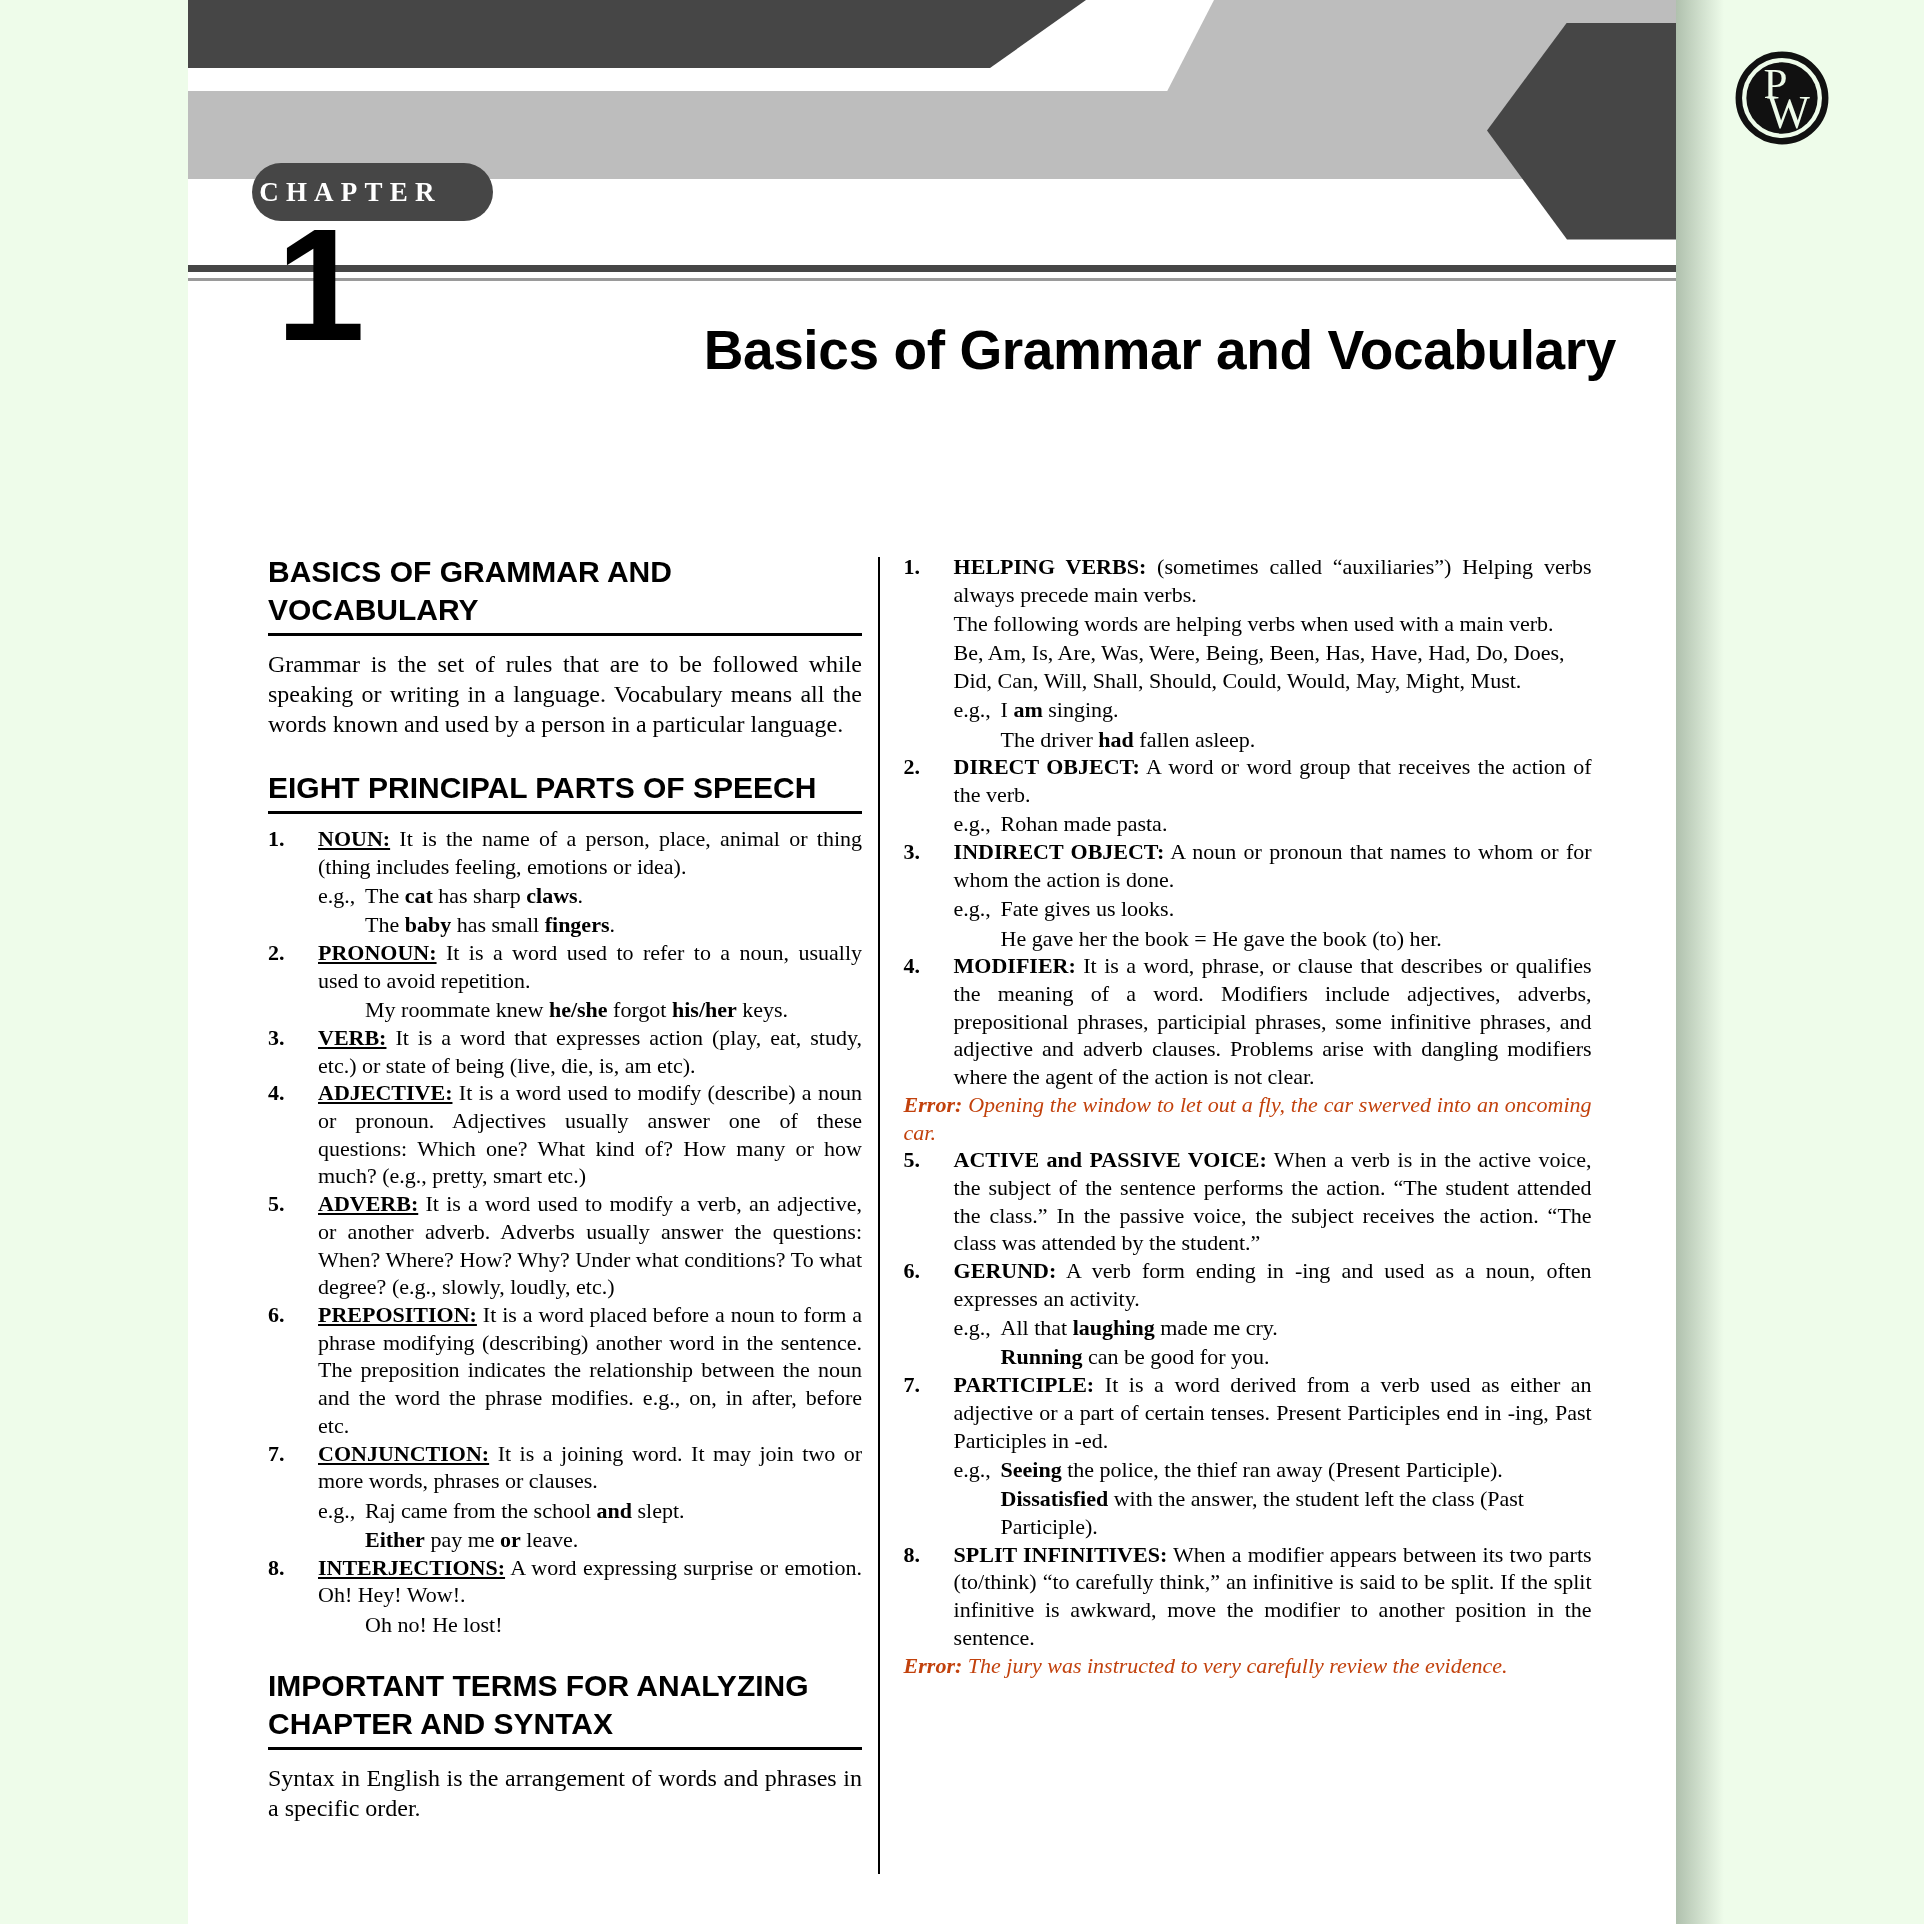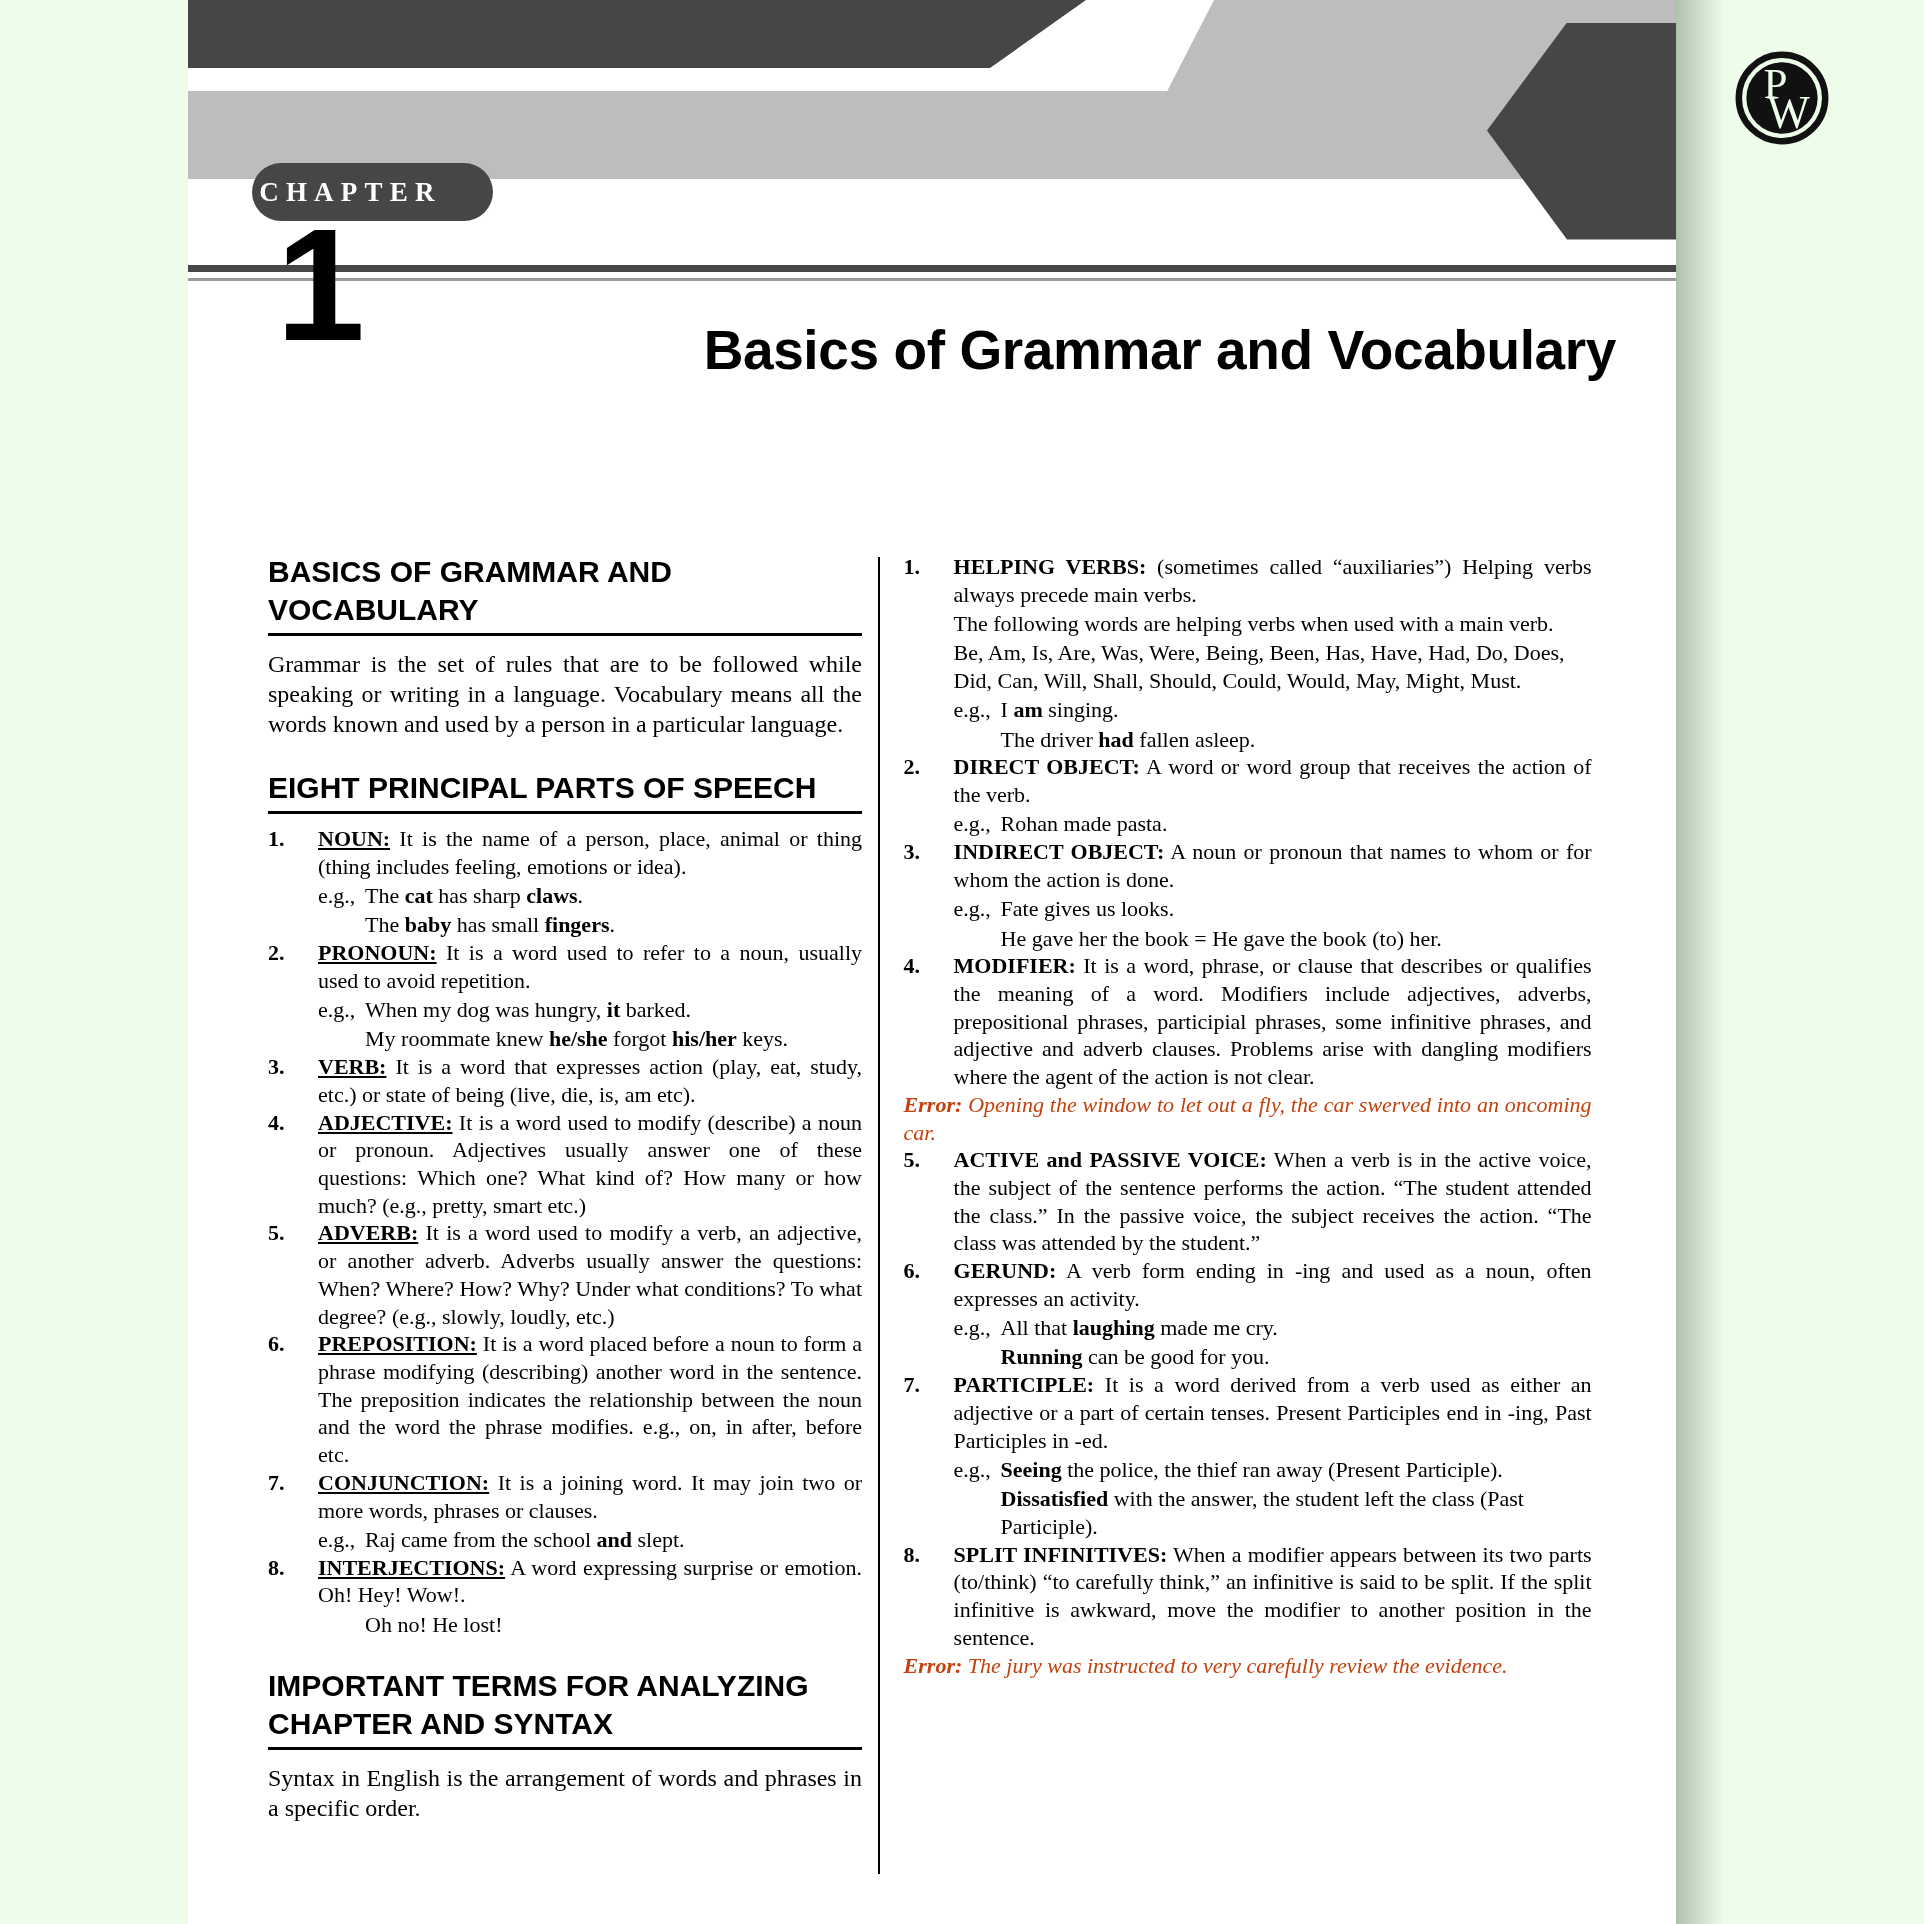--- a/index.html
+++ b/index.html
@@ -277,26 +277,26 @@
 
   <div id="columns">
 
     <div class="col col-left">
       <h2 class="sec">BASICS OF GRAMMAR AND VOCABULARY</h2>
       <p class="body">Grammar is the set of rules that are to be followed while speaking or writing in a language. Vocabulary means all the words known and used by a person in a particular language.</p>
 
       <h2 class="sec spaced">EIGHT PRINCIPAL PARTS OF SPEECH</h2>
       <ol class="items" id="pos-list">
           <li><span class="num">1.</span><span class="term-u">NOUN:</span><span> It is the name of a person, place, animal or thing (thing includes feeling, emotions or idea).</span><span class="eg"><span class="lbl">e.g.,</span>The <b>cat</b> has sharp <b>claws</b>.</span><span class="eg ind">The <b>baby</b> has small <b>fingers</b>.</span></li>
-          <li><span class="num">2.</span><span class="term-u">PRONOUN:</span><span> It is a word used to refer to a noun, usually used to avoid repetition.</span><span class="eg"><span class="lbl">e.g.,</span>When my dog was hungry, <b>it</b> barked.</span><span class="eg ind">My roommate knew <b>he/she</b> forgot <b>his/her</b> keys.</span></li>
+          <li><span class="num">2.</span><span class="term-u">PRONOUN:</span><span> It is a word used to refer to a noun, usually used to avoid repetition.</span><span class="eg ind">My roommate knew <b>he/she</b> forgot <b>his/her</b> keys.</span></li>
           <li><span class="num">3.</span><span class="term-u">VERB:</span><span> It is a word that expresses action (play, eat, study, etc.) or state of being (live, die, is, am etc).</span></li>
           <li><span class="num">4.</span><span class="term-u">ADJECTIVE:</span><span> It is a word used to modify (describe) a noun or pronoun. Adjectives usually answer one of these questions: Which one? What kind of? How many or how much? (e.g., pretty, smart etc.)</span></li>
           <li><span class="num">5.</span><span class="term-u">ADVERB:</span><span> It is a word used to modify a verb, an adjective, or another adverb. Adverbs usually answer the questions: When? Where? How? Why? Under what conditions? To what degree? (e.g., slowly, loudly, etc.)</span></li>
           <li><span class="num">6.</span><span class="term-u">PREPOSITION:</span><span> It is a word placed before a noun to form a phrase modifying (describing) another word in the sentence. The preposition indicates the relationship between the noun and the word the phrase modifies. e.g., on, in after, before etc.</span></li>
-          <li><span class="num">7.</span><span class="term-u">CONJUNCTION:</span><span> It is a joining word. It may join two or more words, phrases or clauses.</span><span class="eg"><span class="lbl">e.g.,</span>Raj came from the school <b>and</b> slept.</span></li>
+          <li><span class="num">7.</span><span class="term-u">CONJUNCTION:</span><span> It is a joining word. It may join two or more words, phrases or clauses.</span><span class="eg"><span class="lbl">e.g.,</span>Raj came from the school <b>and</b> slept.</span><span class="eg ind"><b>Either</b> pay me <b>or</b> leave.</span></li>
           <li><span class="num">8.</span><span class="term-u">INTERJECTIONS:</span><span> A word expressing surprise or emotion. Oh! Hey! Wow!.</span><span class="eg ind">Oh no! He lost!</span></li>
         </ol>
 
       <h2 class="sec spaced">IMPORTANT TERMS FOR ANALYZING CHAPTER AND SYNTAX</h2>
       <p class="body">Syntax in English is the arrangement of words and phrases in a specific order.</p>
     </div>
 
     <div class="col-divider" style="height: 1317px;"></div>
 
     <div class="col col-right">

